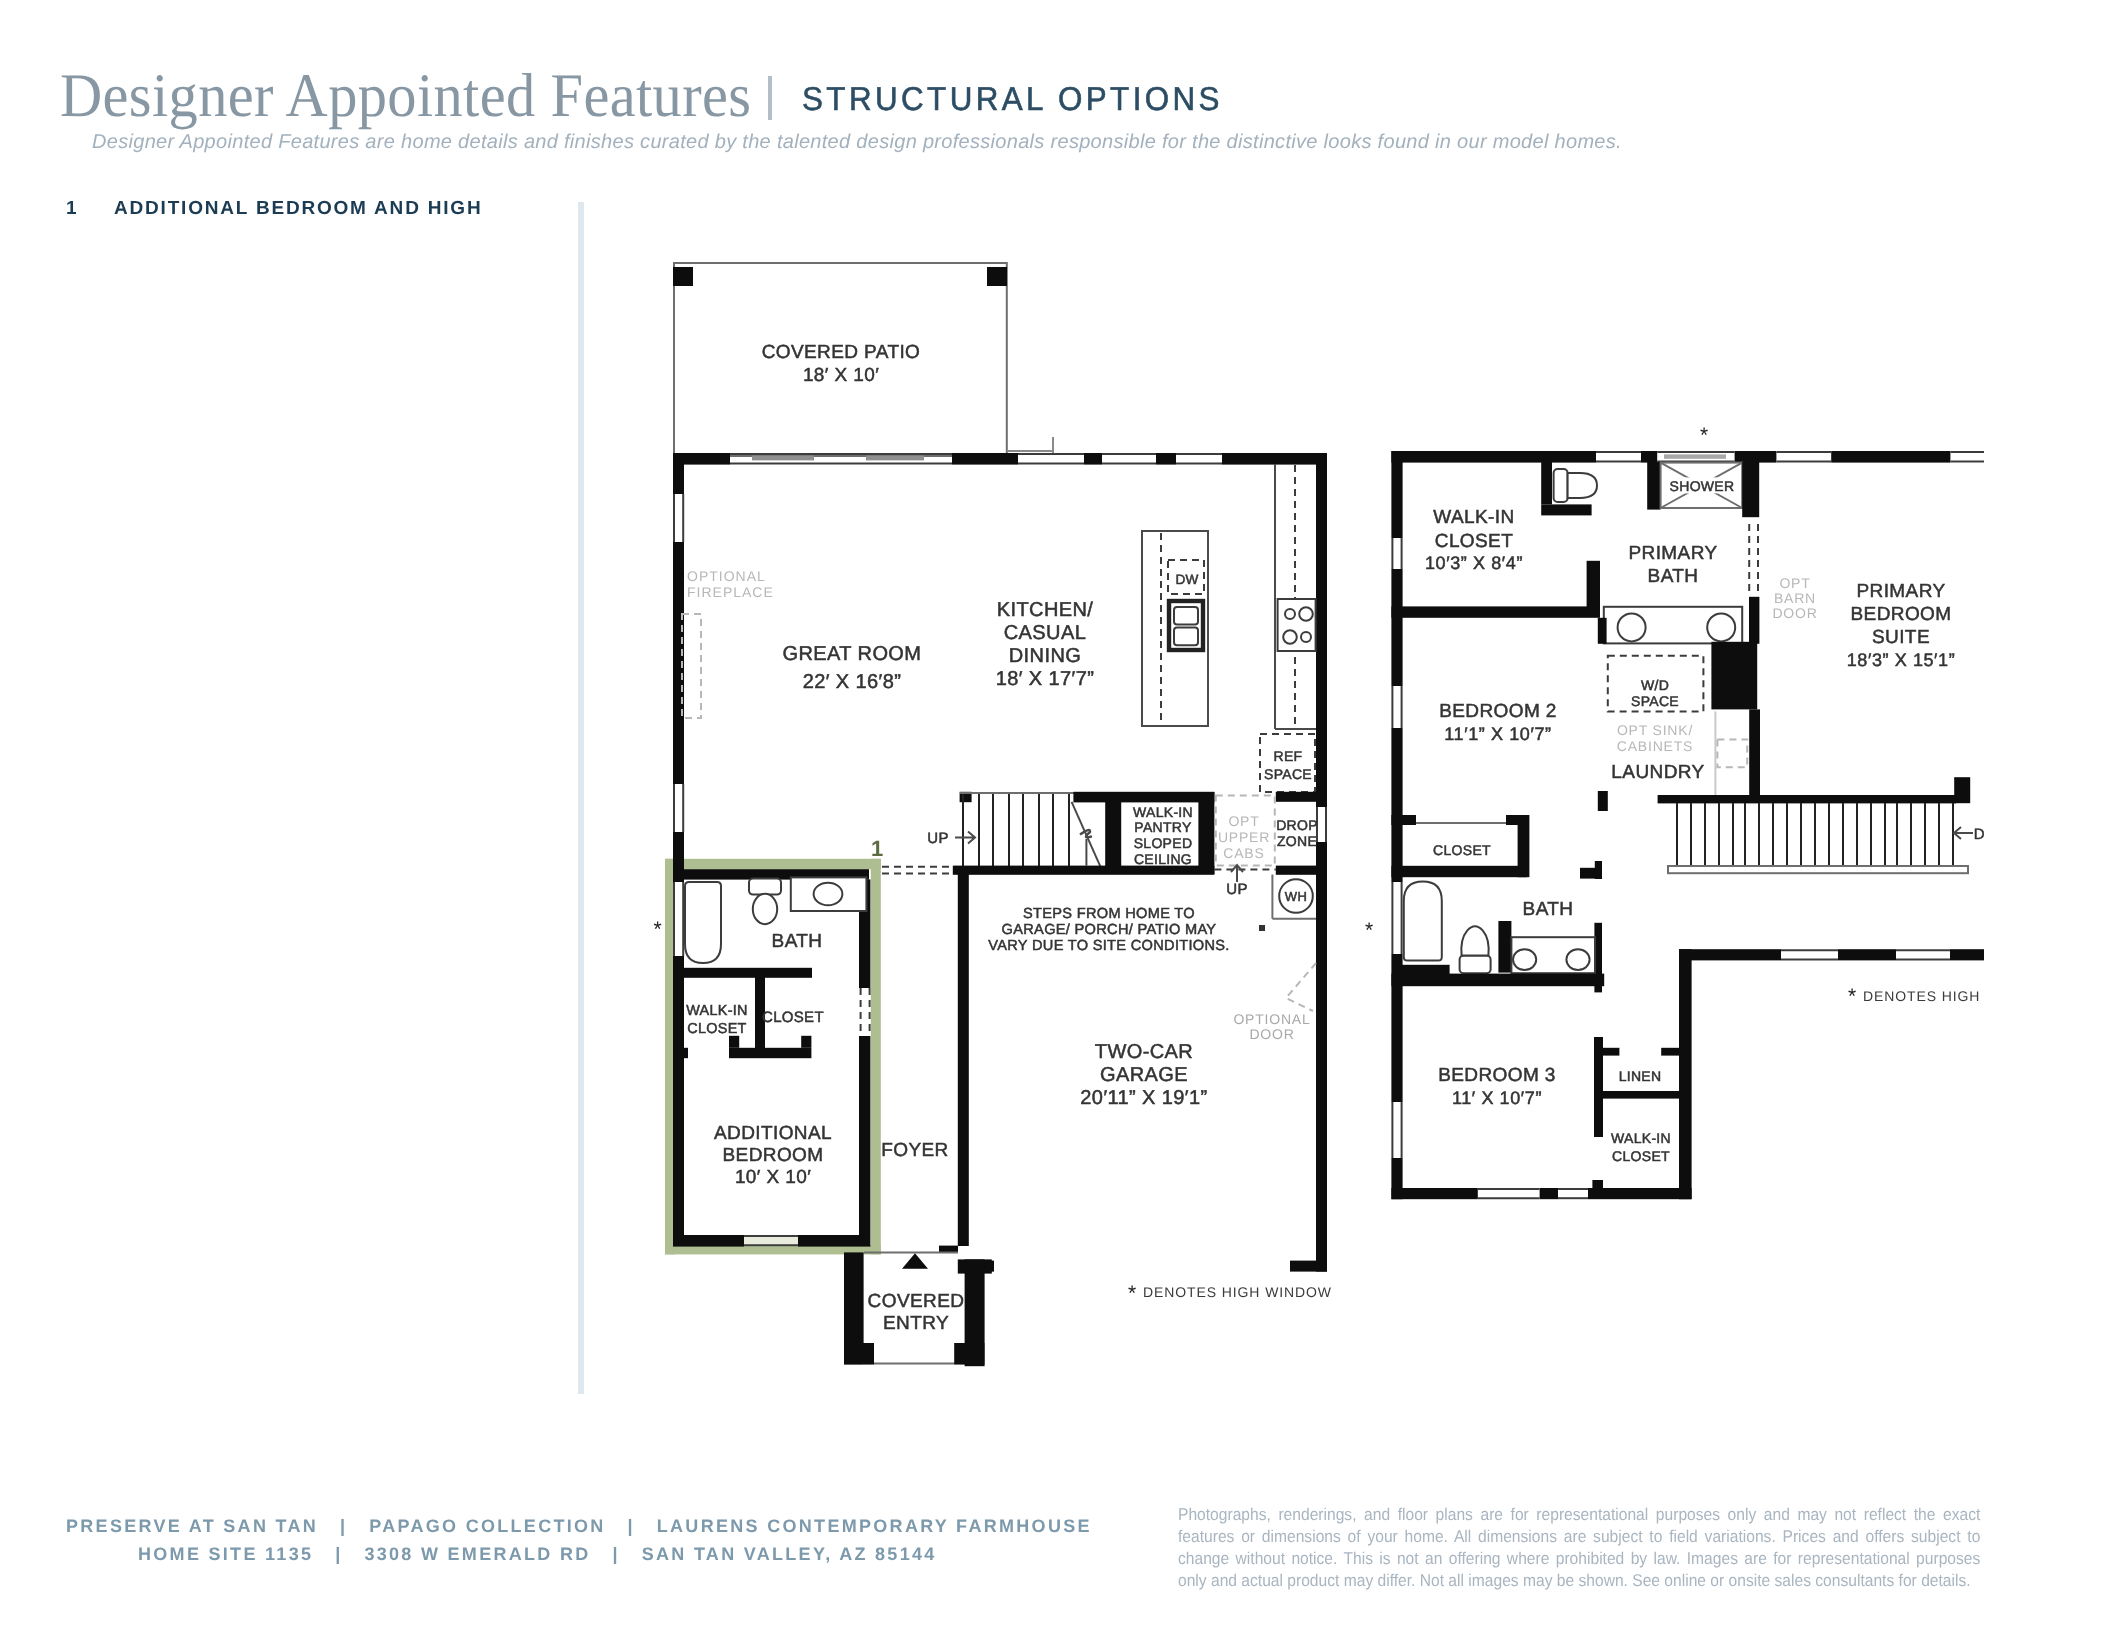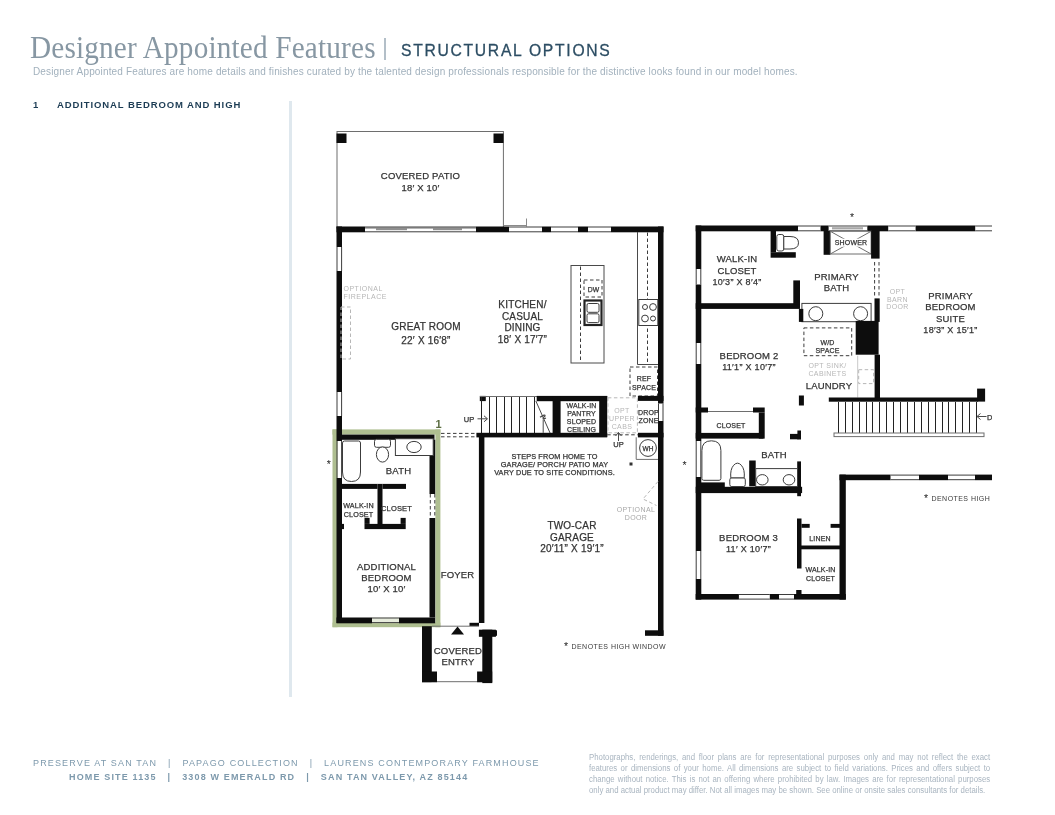--- a/index.html
+++ b/index.html
@@ -21,21 +21,21 @@
 </head>
 <body>
 <div id="page">
 
 <div class="abs" style="left:29.5px;top:30px;font-family:'Liberation Serif',serif;font-size:31px;color:#8797a3;letter-spacing:0.2px;transform:scaleX(0.942);transform-origin:0 0;">Designer Appointed Features</div>
 
 <div class="abs" style="left:384px;top:38px;width:1.6px;height:22px;background:#b3bfc8;"></div>
 
 <div class="abs" style="left:401px;top:40.5px;font-size:16.5px;letter-spacing:1.8px;color:#2c4d63;-webkit-text-stroke:0.3px #2c4d63;transform:scaleX(0.95);transform-origin:0 0;">STRUCTURAL OPTIONS</div>
 
-<div class="abs" style="left:33px;top:66px;font-size:10px;color:#a2b1bd;letter-spacing:0.15px;">Designer Appointed Features are home details and finishes curated by the talented design professionals responsible for the distinctive looks found in our model homes.</div>
+<div class="abs" style="left:46px;top:66px;font-size:10px;color:#a2b1bd;letter-spacing:0.15px;font-style:italic;">Designer Appointed Features are home details and finishes curated by the talented design professionals responsible for the distinctive looks found in our model homes.</div>
 
 <div class="abs" style="left:33px;top:99px;font-size:9.5px;font-weight:bold;color:#1c3c54;">1</div>
 
 <div class="abs" style="left:57px;top:99px;font-size:9.5px;font-weight:bold;letter-spacing:0.9px;color:#1c3c54;">ADDITIONAL BEDROOM AND HIGH</div>
 
 <div class="abs" style="left:288.5px;top:101px;width:3.2px;height:596px;background:#dfe8ee;"></div>
 
 <svg class="abs" style="left:0;top:0;" width="1055" height="815" viewBox="0 0 1055 815">
 <g id="floor1">
 
@@ -686,21 +686,21 @@
 <text class="sm" x="820.5" y="580.5">CLOSET</text>
 </g>
 
 <g>
 <text x="926" y="501.5" style="font-size:10.5px;text-anchor:middle;fill:#222;">*</text>
 <text x="931.5" y="500.5" style="font-size:7px;letter-spacing:0.45px;fill:#3a3a3a;">DENOTES HIGH WINDOW</text>
 </g>
 </g>
 </svg>
 
-<div class="abs" style="left:33px;top:758px;font-size:9px;font-weight:normal;letter-spacing:1.15px;color:#7d99ac;">PRESERVE AT SAN TAN&nbsp;&nbsp;&nbsp;|&nbsp;&nbsp;&nbsp;PAPAGO COLLECTION&nbsp;&nbsp;&nbsp;|&nbsp;&nbsp;&nbsp;LAURENS CONTEMPORARY FARMHOUSE</div>
+<div class="abs" style="left:33px;top:758px;font-size:9px;font-weight:bold;letter-spacing:1.15px;color:#7d99ac;">PRESERVE AT SAN TAN&nbsp;&nbsp;&nbsp;|&nbsp;&nbsp;&nbsp;PAPAGO COLLECTION&nbsp;&nbsp;&nbsp;|&nbsp;&nbsp;&nbsp;LAURENS CONTEMPORARY FARMHOUSE</div>
 
 <div class="abs" style="left:33px;top:772px;font-size:9px;font-weight:bold;letter-spacing:1.15px;color:#7d99ac;padding-left:36px;">HOME SITE 1135&nbsp;&nbsp;&nbsp;|&nbsp;&nbsp;&nbsp;3308 W EMERALD RD&nbsp;&nbsp;&nbsp;|&nbsp;&nbsp;&nbsp;SAN TAN VALLEY, AZ 85144</div>
 
 <div class="abs" style="left:589px;top:752px;width:437px;font-size:8.5px;line-height:10.9px;color:#a9b5c0;text-align:justify;transform:scaleX(0.918);transform-origin:0 0;">Photographs, renderings, and floor plans are for representational purposes only and may not reflect the exact features or dimensions of your home. All dimensions are subject to field variations. Prices and offers subject to change without notice. This is not an offering where prohibited by law. Images are for representational purposes only and actual product may differ. Not all images may be shown. See online or onsite sales consultants for details.</div>
 
 <svg class="abs" style="left:998px;top:753px;" width="31" height="35" viewBox="0 0 36 40">
 <g stroke="#a3b2be" fill="none">
 <path d="M4.5 13.5 L16.5 4.5 L28.5 13.5 L28.5 26.5 L4.5 26.5 Z" stroke-width="3.6" stroke-linejoin="round"></path>
 <rect x="9.5" y="14.5" width="14" height="3" fill="#a3b2be" stroke="none"></rect>
 <rect x="9.5" y="19.5" width="14" height="3" fill="#a3b2be" stroke="none"></rect>

